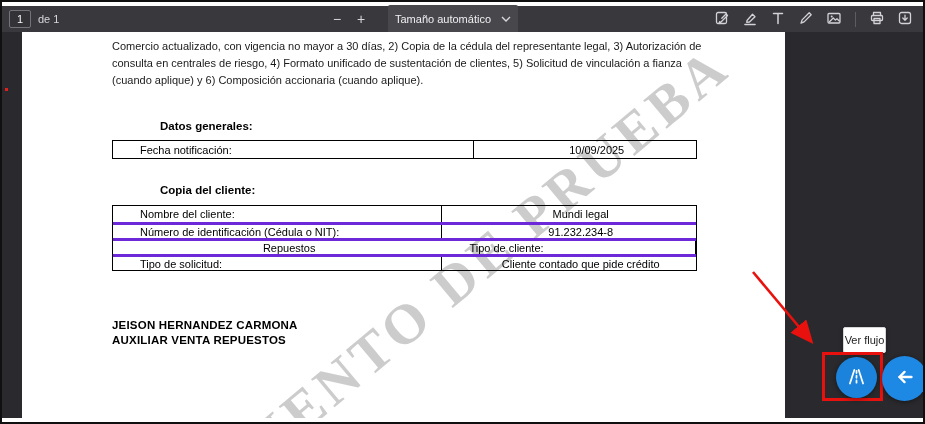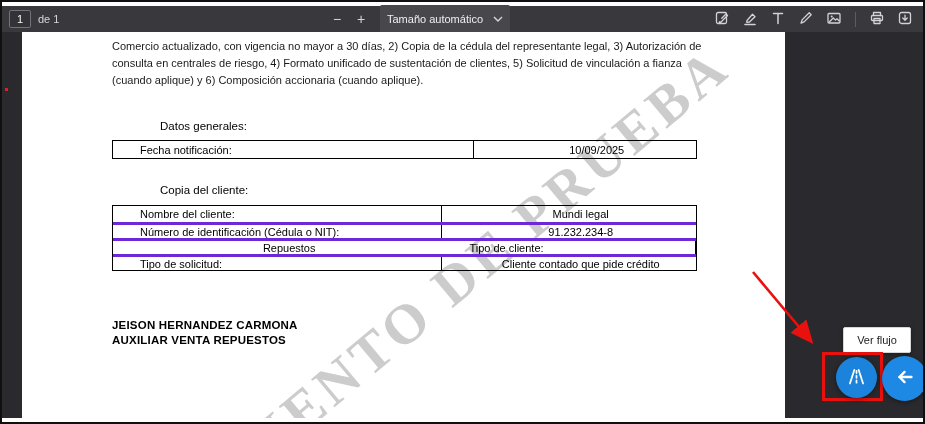--- a/index.html
+++ b/index.html
@@ -23,21 +23,21 @@
     border-radius:2px; color:#f9f9fa; text-align:center; font-size:11px;
     font-family:"Liberation Sans", sans-serif;
   }
   .zoom-group{ position:absolute; left:324px; top:0; height:26px; display:flex; align-items:center; gap:2px; }
   .tb-btn{
     background:transparent; border:none; color:#d7d7db; width:22px; height:22px;
     font-size:14px; line-height:1; cursor:pointer; display:flex; align-items:center; justify-content:center;
     font-family:"Liberation Sans", sans-serif;
   }
   .zoom-select{
-    margin-left:6px; height:28px; min-width:108px; background:#47474c; border-radius:2px;
+    margin-left:14px; height:28px; min-width:108px; background:#47474c; border-radius:2px;
     display:flex; align-items:center; justify-content:space-between; gap:10px;
     padding:13px 7px; color:#f0f0f2; cursor:pointer; font-size:11px;
   }
   .icon-group{ margin-left:auto; display:flex; align-items:center; gap:4px; padding-right:6px; }
   .icon-btn{
     width:24px; height:22px; background:transparent; border:none; cursor:pointer;
     display:flex; align-items:center; justify-content:center;
   }
   .icon-btn svg{ stroke:#d2d2d7; fill:none; stroke-width:1.3; stroke-linecap:round; stroke-linejoin:round; }
   .tb-sep{ width:1px; height:15px; background:#5c5c62; margin:0 5px; }
@@ -49,21 +49,21 @@
   .red-dot{ position:absolute; left:3px; top:56px; width:3px; height:3px; background:#e02020; }
 
   .page{
     position:absolute; left:20px; top:0; width:763px; height:386px;
     background:#ffffff; overflow:hidden; color:#000;
   }
   .intro{
     position:absolute; left:90px; top:6px; width:604px;
     font-size:11px; line-height:17px; color:#1a1a1a;
   }
-  .sec-heading{ position:absolute; font-weight:normal; font-size:11.5px; color:#000;padding-left:48px; }
+  .sec-heading{ position:absolute; font-weight:bold; font-size:11.5px; color:#000;padding-left:48px; }
   .h-generales{ left:90px; top:88px; }
   .h-cliente{ left:90px; top:152px; }
 
   .dtable{ position:absolute; left:90px; width:585px; border:1px solid #000; background:transparent; }
   .t-generales{ top:108px; }
   .t-cliente{ top:173px; }
   .trow{ display:grid; border-top:3px solid #6d28d9; }
   .trow:first-child{ border-top:none; }
   .t-generales .trow{ grid-template-columns:62% 38%; height:17px; }
   .t-cliente  .trow{ grid-template-columns:56.5% 43.5%; height:16px; }
@@ -76,21 +76,21 @@
   .watermark{
     position:absolute; left:-10px; top:262px; width:780px; text-align:center;
     font-family:"Liberation Serif", serif; font-weight:bold;
     font-size:56px; letter-spacing:5px; color:#9b9b9b; opacity:.5;
     transform:rotate(-40deg); white-space:nowrap; pointer-events:none;
   }
 
   
   .arrow-svg{ position:absolute; left:0; top:0; width:921px; height:386px; pointer-events:none; }
   .tooltip{
-    position:absolute; left:841px; top:295px; width:68px; height:26px;
+    position:absolute; left:841px; top:295px; width:43px; height:26px;
     background:#fff; border:1px solid #d6d6d6; border-radius:2px;
     box-shadow:0 1px 4px rgba(0,0,0,.35);
     display:flex; align-items:center; justify-content:center;
     font-size:11px; color:#1c1c1c;
   }
   .red-rect{
     position:absolute; left:820px; top:320px; width:61px; height:49px;
     border:3px solid #e8110d; background:transparent;
   }
   .fab{

